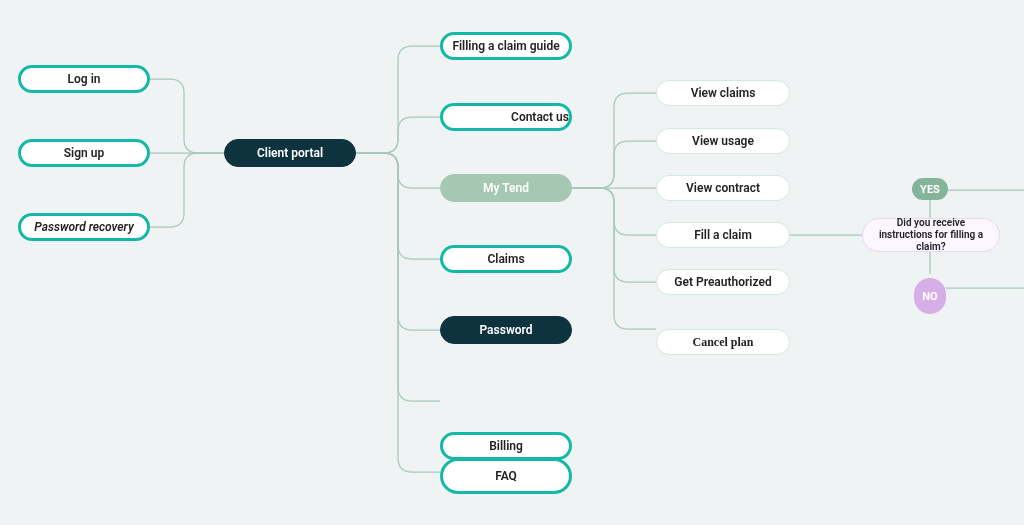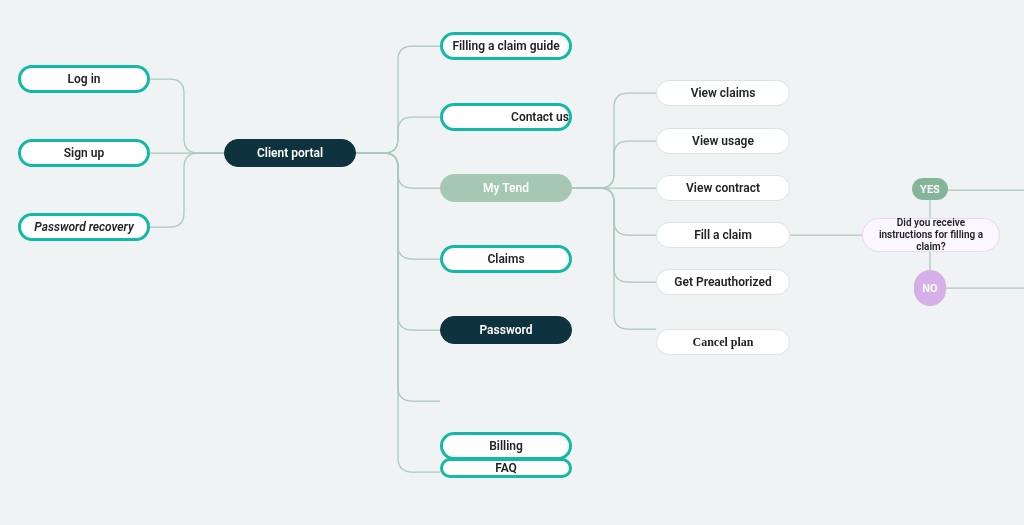--- a/index.html
+++ b/index.html
@@ -146,21 +146,21 @@
 </div>
 <div class="node outline" style="left:440px; top:245px; width:132px; height:28px;">
   <span>Claims</span>
 </div>
 <div class="node dark" style="left:440px; top:316px; width:132px; height:28px;">
   <span>Password</span>
 </div>
 <div class="node outline" style="left:440px; top:387px; width:132px; height:28px;margin-top:45px;">
   <span>Billing</span>
 </div>
-<div class="node outline" style="left:440px; top:458px; width:132px; height:20px;">
+<div class="node outline" style="left:440px; top:458px; width:132px; height:36px;">
   <span>FAQ</span>
 </div>
 
 <div class="node outline-light" style="left:656px; top:80px; width:134px; height:26px;">
   <span>View claims</span>
 </div>
 <div class="node outline-light" style="left:656px; top:128px; width:134px; height:26px;">
   <span>View usage</span>
 </div>
 <div class="node outline-light" style="left:656px; top:175px; width:134px; height:26px;">
@@ -176,15 +176,15 @@
   <span>Cancel plan</span>
 </div>
 
 <div class="node decision" style="left:862px; top:218px; width:138px; height:34px; border-radius:18px;">
   <span>Did you receive instructions for filling a claim?</span>
 </div>
 
 <div class="pill-small yes" style="left:912px; top:178px; width:36px; height:22px;">
   <span>YES</span>
 </div>
-<div class="pill-small no" style="left:914px; top:270px; width:32px; height:36px;">
+<div class="pill-small no" style="left:914px; top:278px; width:32px; height:36px;">
   <span>NO</span>
 </div>
 
 </body></html>

